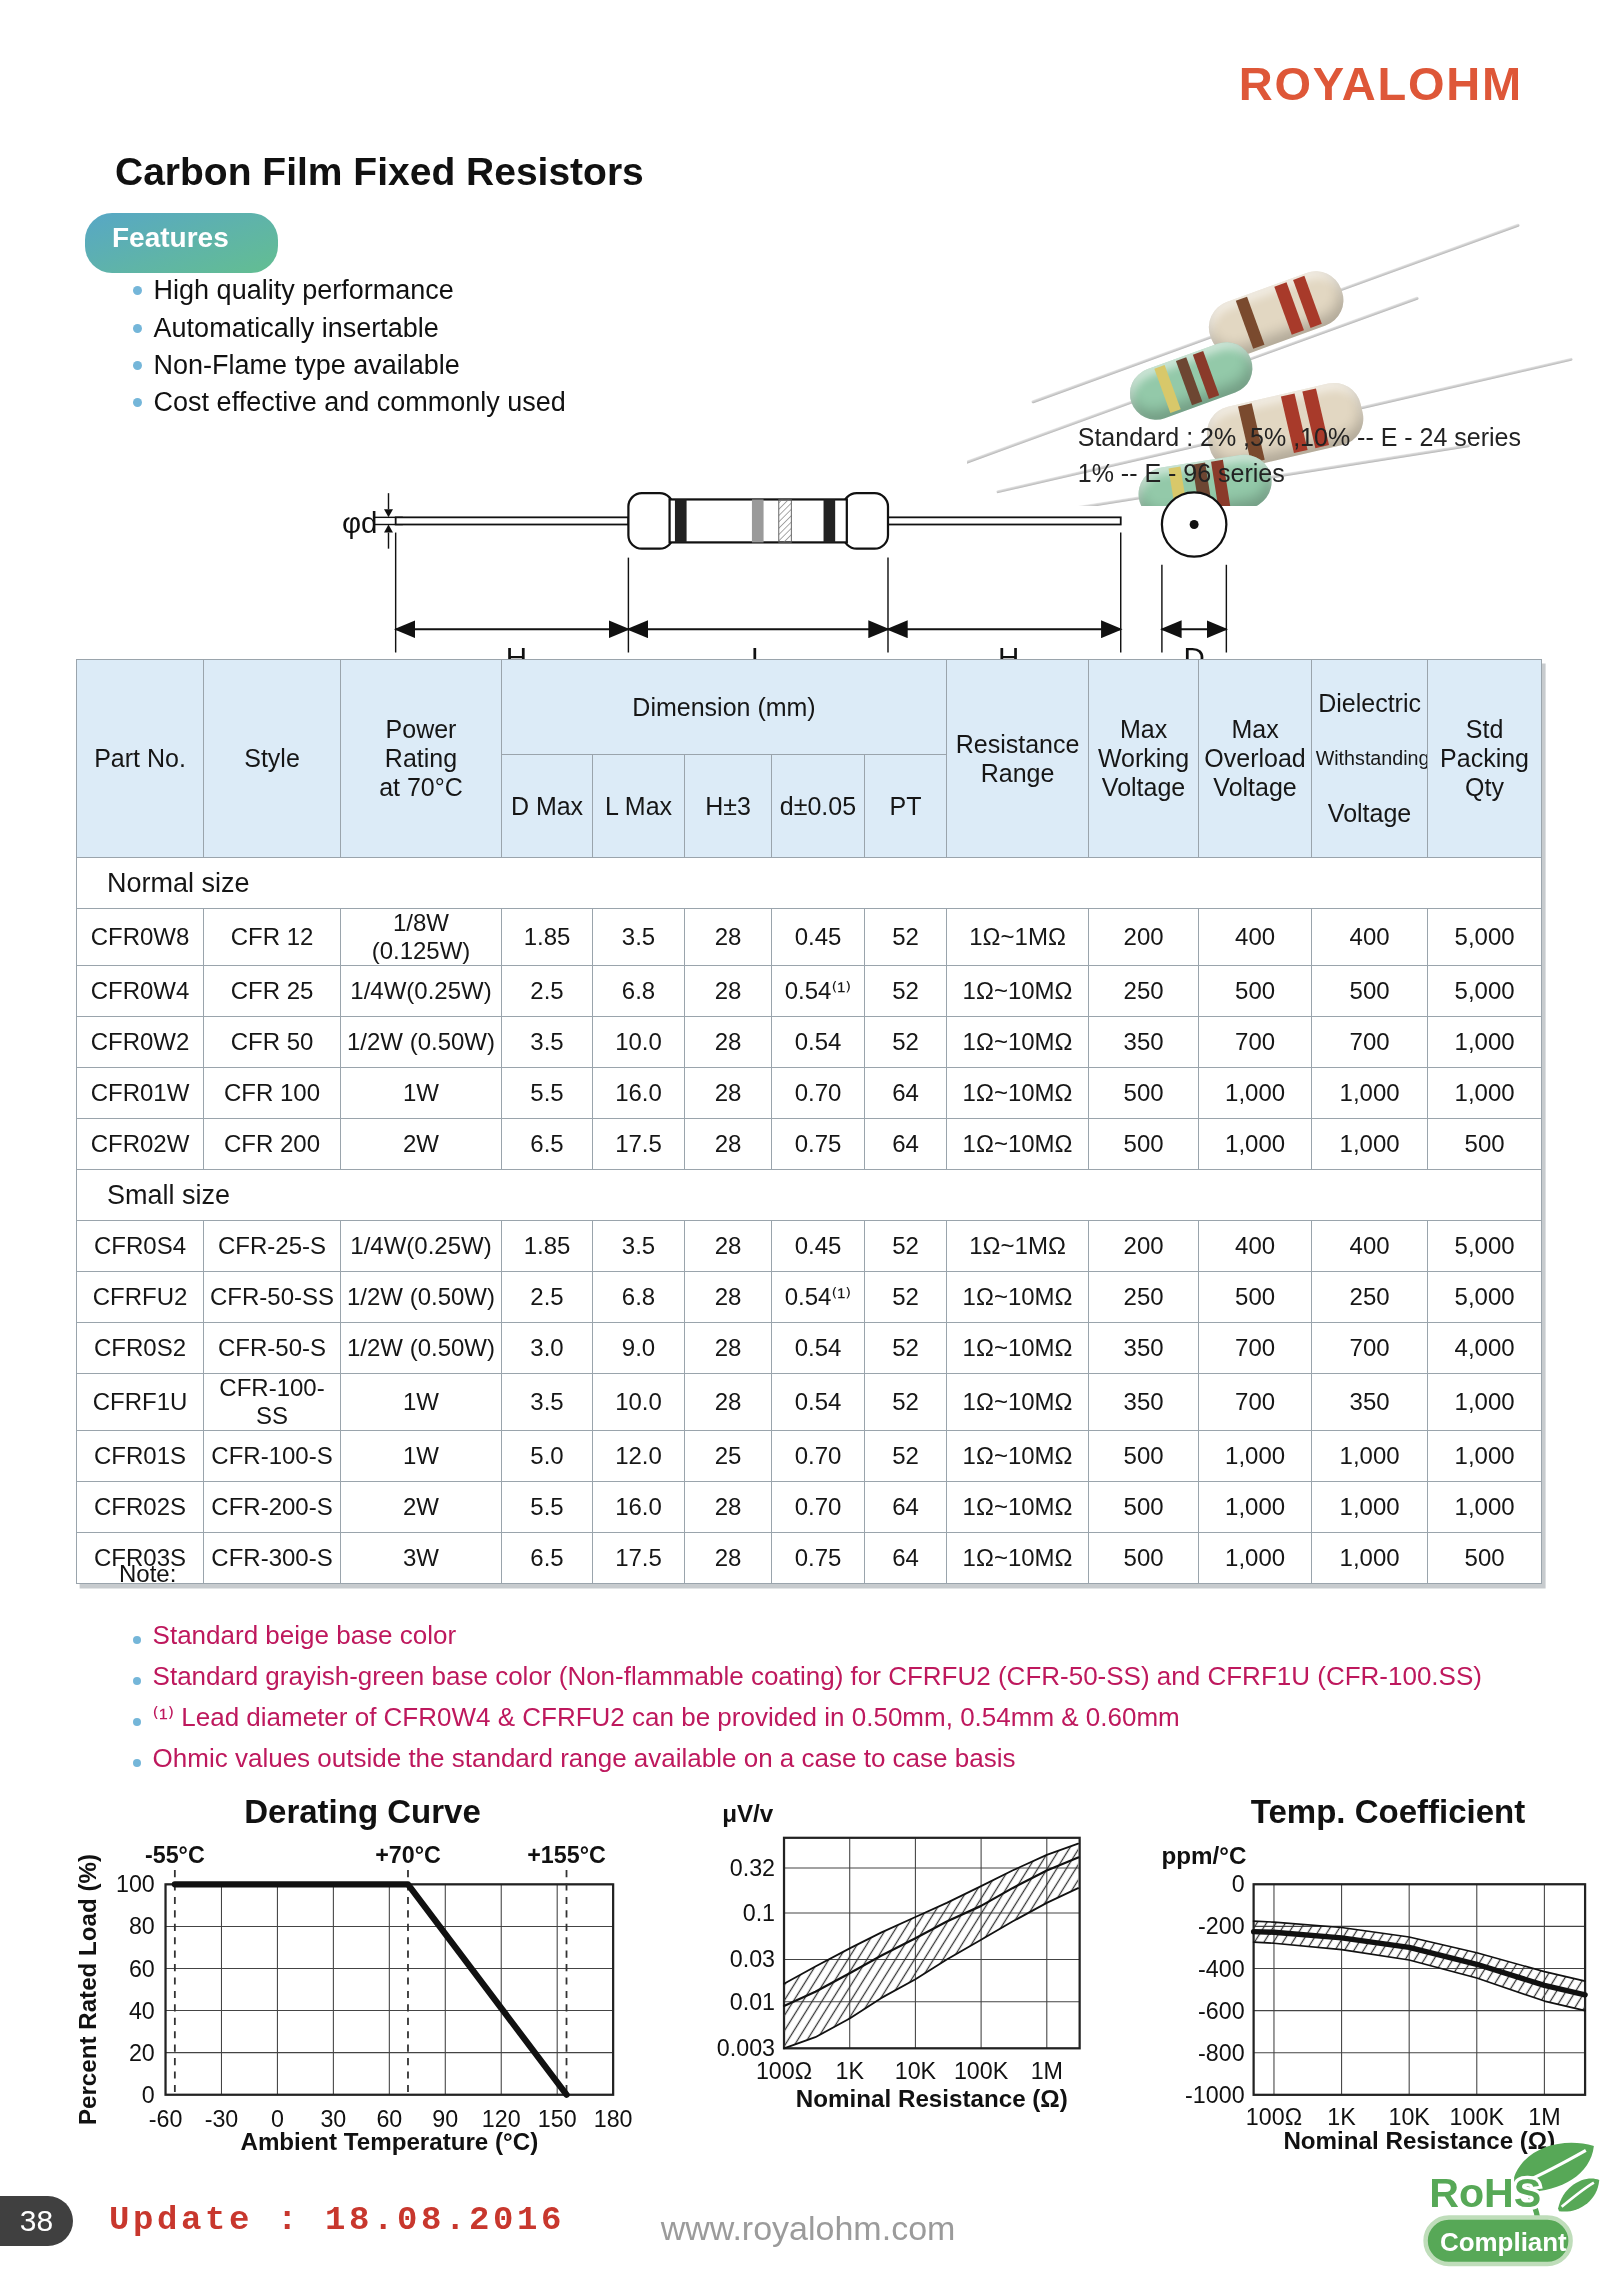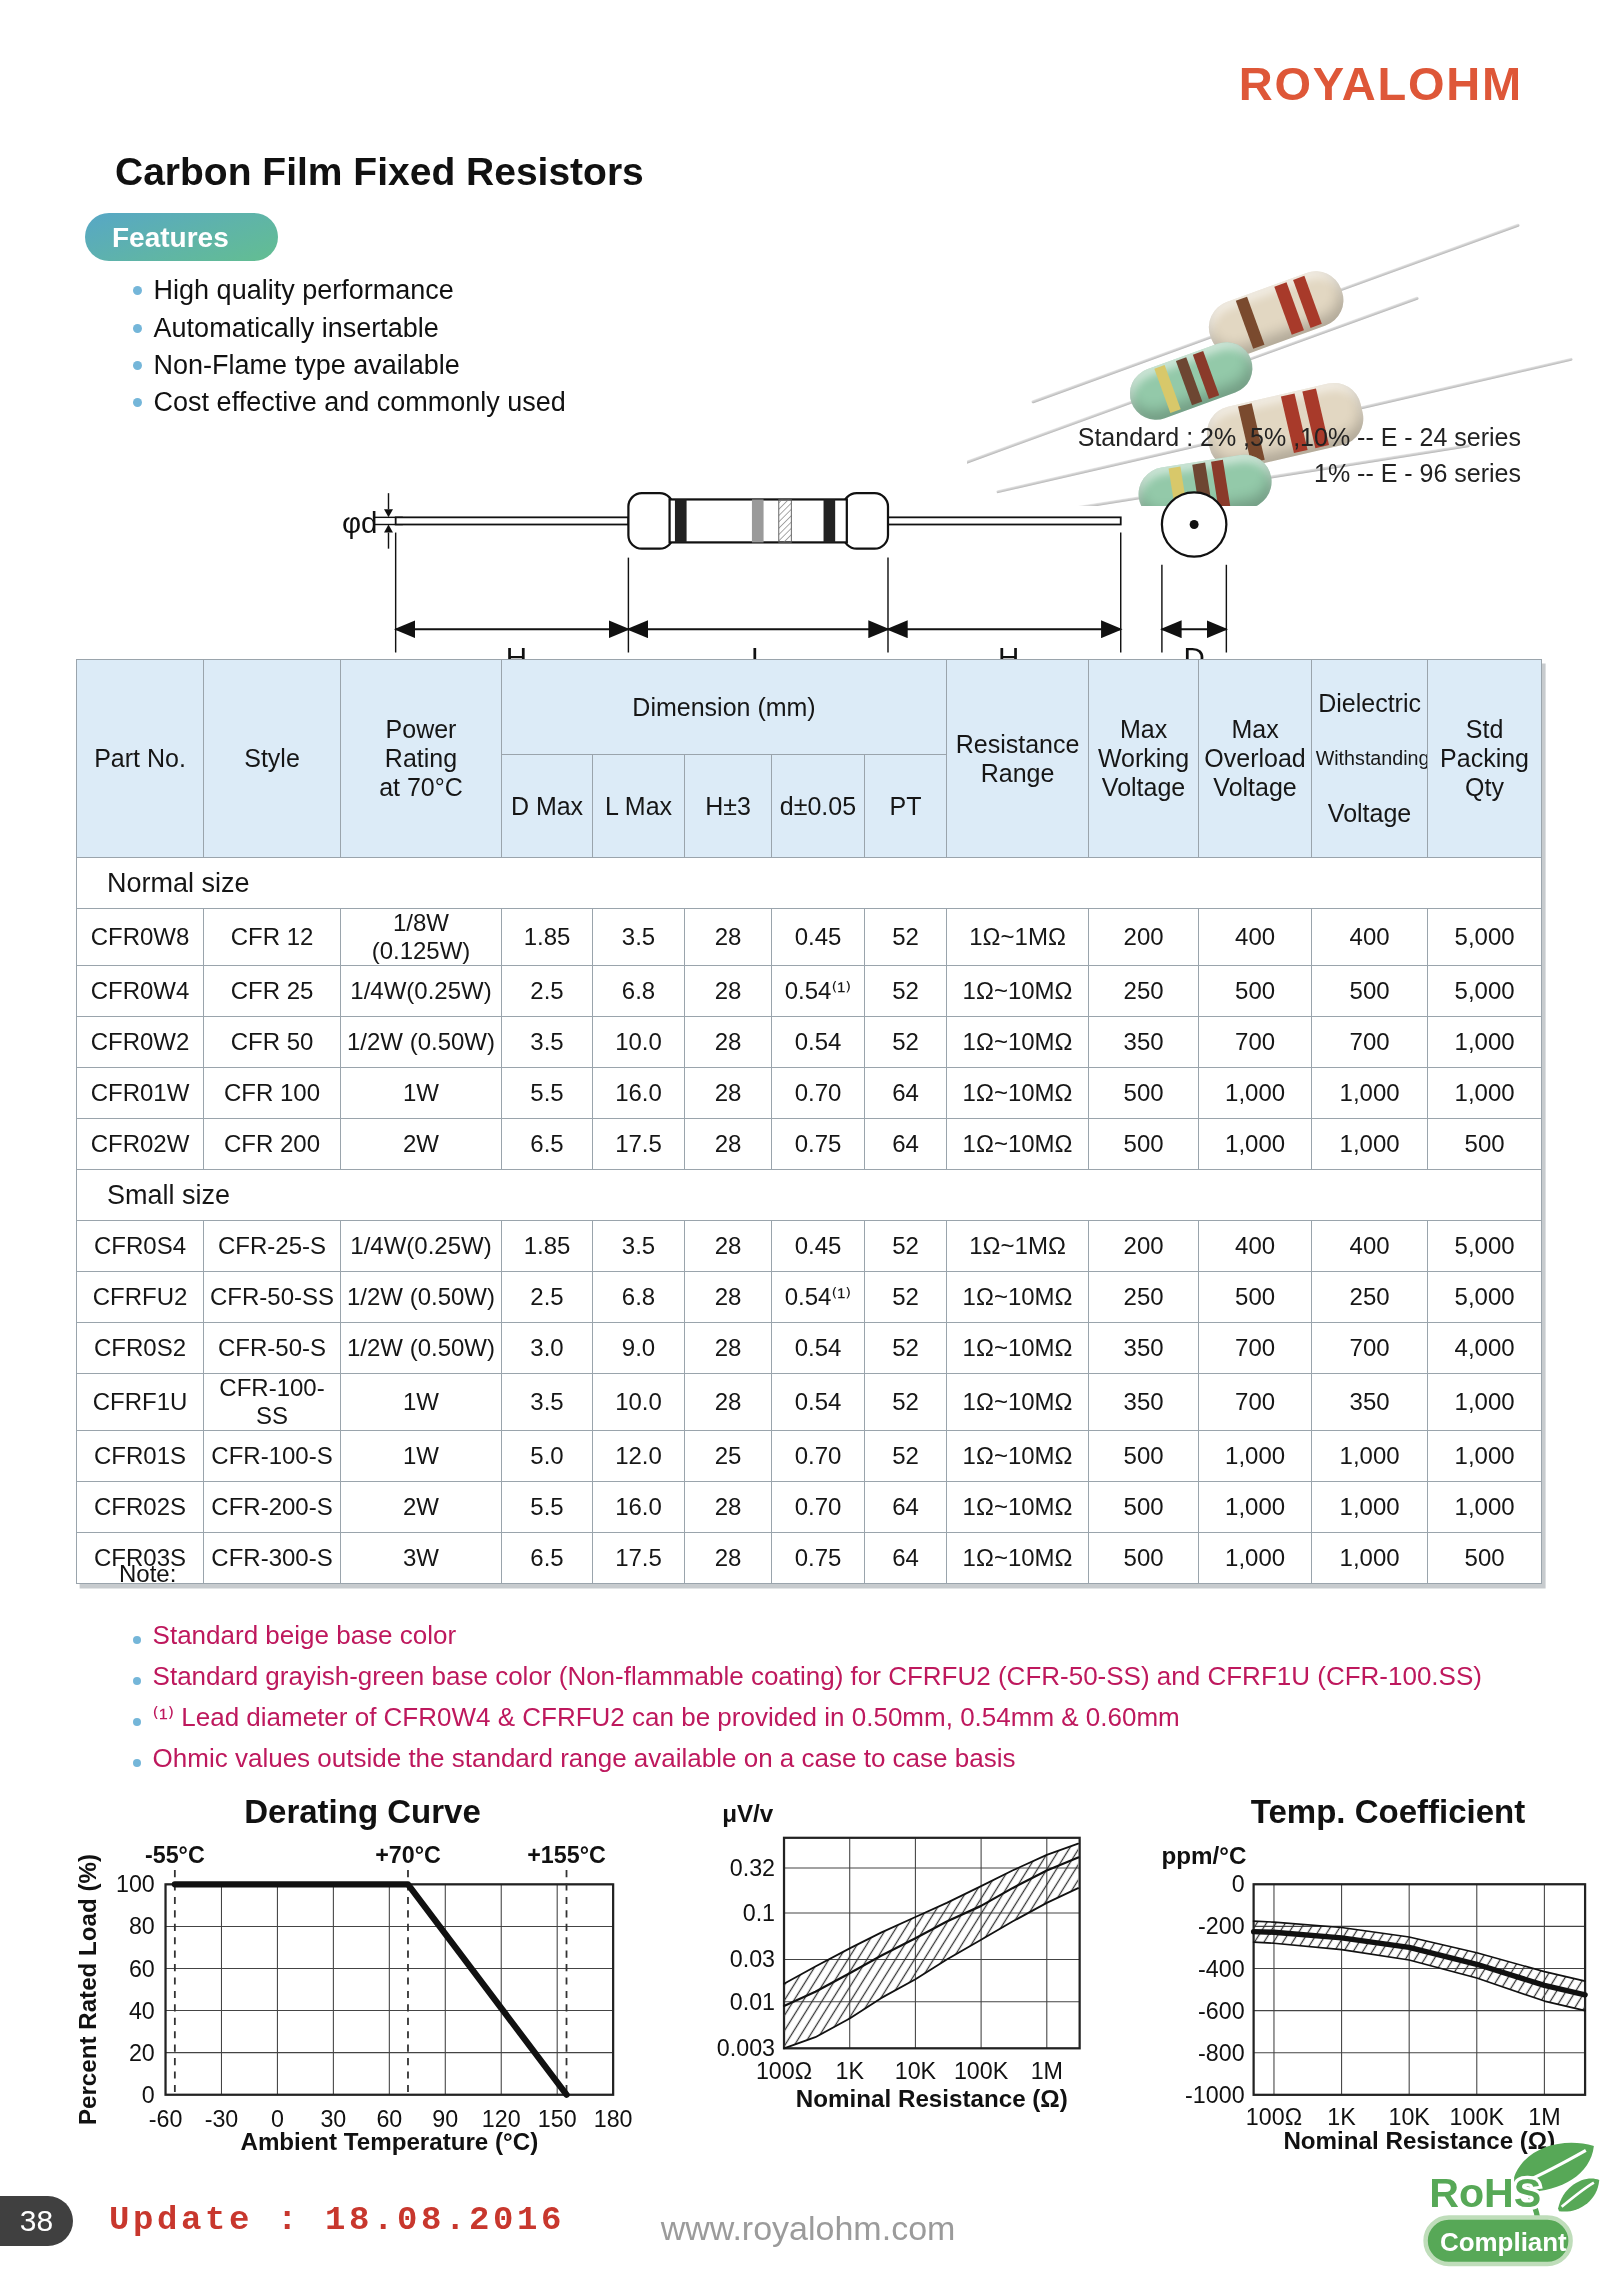--- a/index.html
+++ b/index.html
@@ -2,38 +2,38 @@
 <html style="font-size:14.3px"><head>
 <meta charset="utf-8">
 <style>
   html,body{margin:0;padding:0;background:#ffffff;}
   .page{position:relative;width:1616px;height:2293px;background:#fff;overflow:hidden;
         font-family:"Liberation Sans","DejaVu Sans",sans-serif;color:#1a1a1a;}
   
   .logo{position:absolute;top:56px;right:93px;font-size:47px;font-weight:900;
         letter-spacing:1.8px;color:#DE5738;}
   .title{position:absolute;left:115px;top:150px;font-size:39px;font-weight:700;color:#111;}
-  .features-badge{position:absolute;left:85px;top:213px;width:193px;height:48px;
+  .features-badge{position:absolute;left:85px;top:213px;width:193px;height:60px;
         border-radius:27px;background:linear-gradient(160deg,#57A7C6 0%,#5FB4A8 55%,#63BE91 100%);
         color:#fff;font-size:28px;font-weight:600;line-height:50px;padding-left:27px;box-sizing:border-box;}
   .features-list{position:absolute;left:133px;top:269px;}
   .feature-item{display:flex;align-items:center;margin:6.3px 0;font-size:27px;color:#111;}
   .bullet{width:9px;height:9px;border-radius:50%;background:#74B6D9;margin-right:11.6px;flex:0 0 auto;}
   
   .photo{position:absolute;left:967px;top:210px;width:627px;height:296px;overflow:hidden;}
   .res{position:absolute;height:63px;}
   .lead{position:absolute;left:0;right:0;top:50%;height:3.6px;margin-top:-1.8px;
         background:linear-gradient(#e8e8e8,#b5b5b5);border-radius:1.8px;}
   .body{position:absolute;top:50%;left:50%;transform:translate(-50%,-50%);
         border-radius:27px;box-shadow:inset 0 -9px 12.5px rgba(0,0,0,.22), inset 0 7.2px 9px rgba(255,255,255,.55);}
   .body.beige{background:#e2d7c2;}
   .body.green{background:#93c9a9;}
   .band{position:absolute;top:4%;bottom:4%;width:9%;}
   
-  .standard{position:absolute;right:95px;top:419px;text-align:right;font-size:25px;color:#222;line-height:36px;}
+  .standard{position:absolute;right:95px;top:419px;font-size:25px;color:#222;line-height:36px;}
   
   .diagram{position:absolute;left:333px;top:486px;}
   
   .spec-table{position:absolute;left:76px;top:659px;width:1466px;border-collapse:collapse;
         table-layout:fixed;box-shadow:3.6px 4.5px 0 0 #c7cbce;}
   .spec-table th,.spec-table td{border:0.9px solid #9aa4ac;text-align:center;vertical-align:middle;
         font-size:24px;color:#161616;padding:0 3.6px;overflow:hidden;}
   .spec-table thead th{background:#dcebf7;font-weight:400;white-space:pre-line;font-size:25px;}
   .spec-table{border:1.8px solid #8fa3b2;}
   .hrow1 th.dim{height:61px;}

